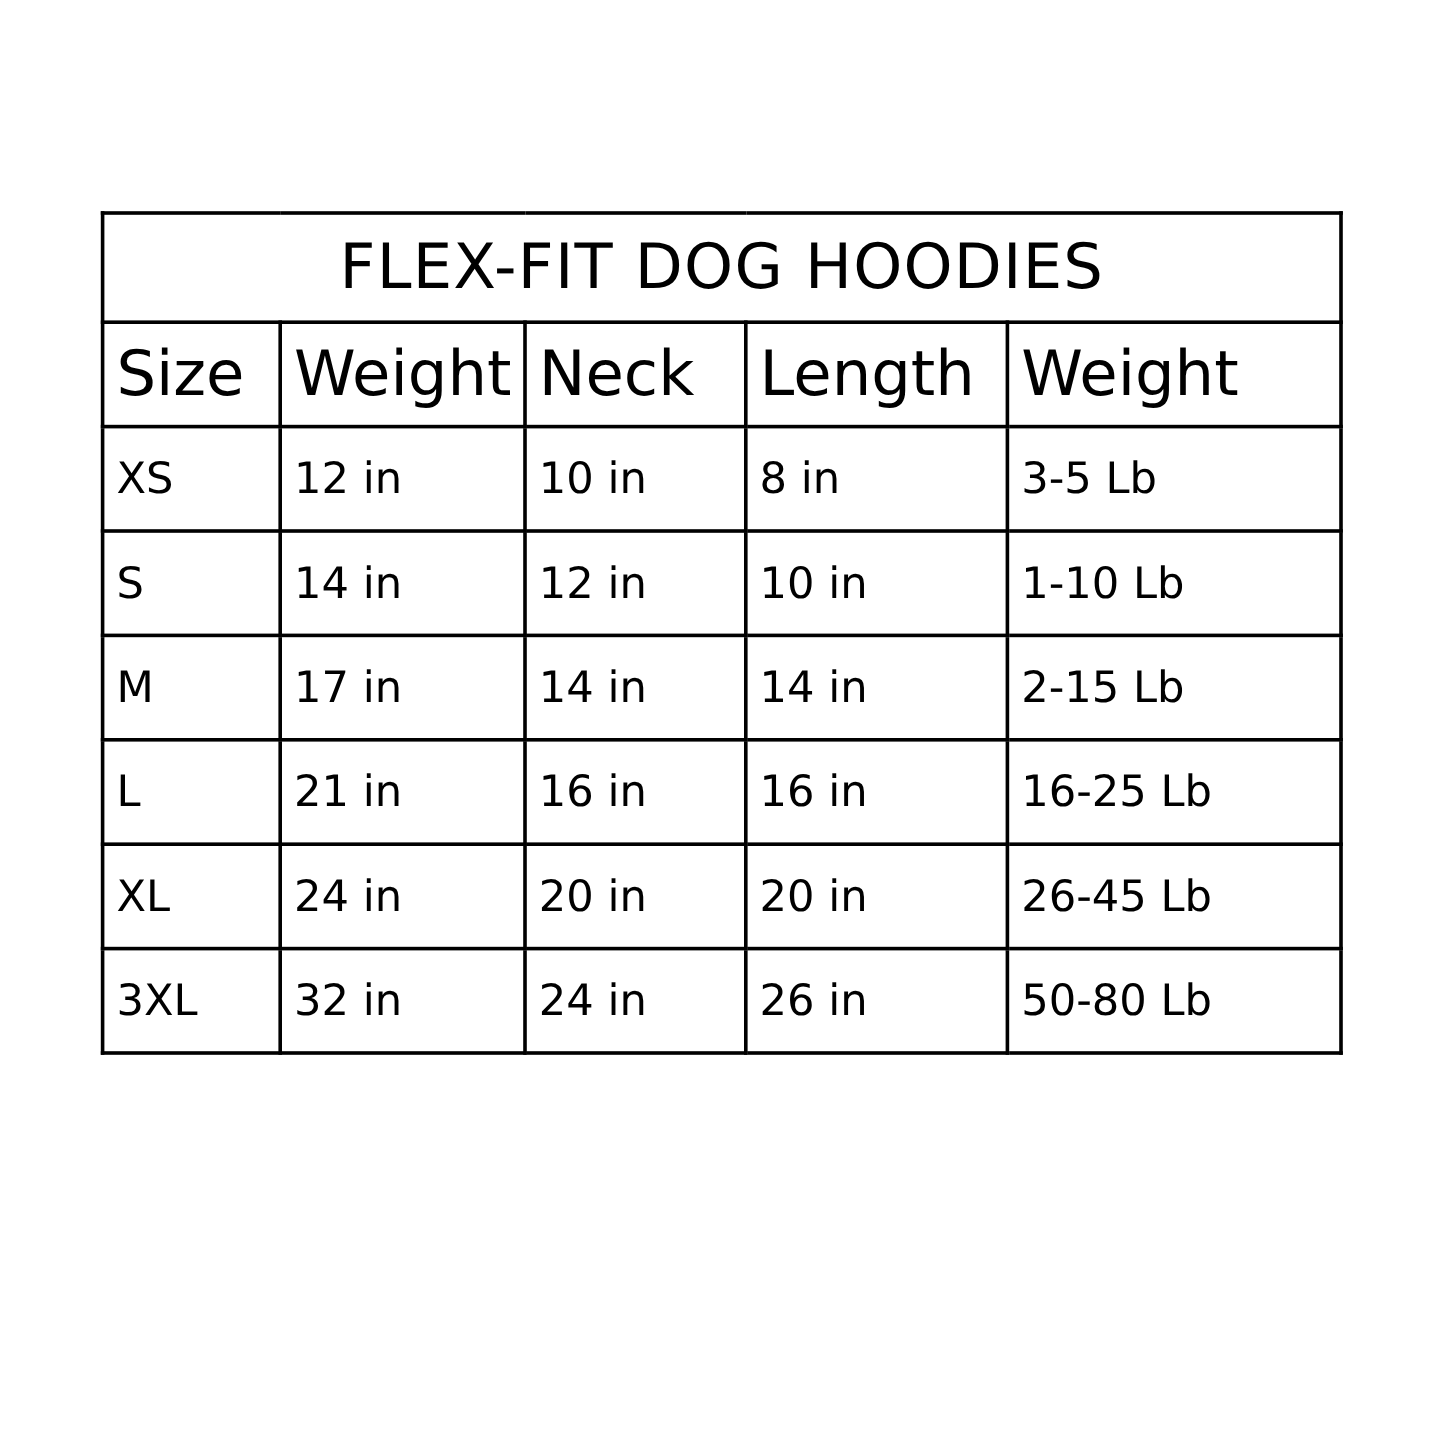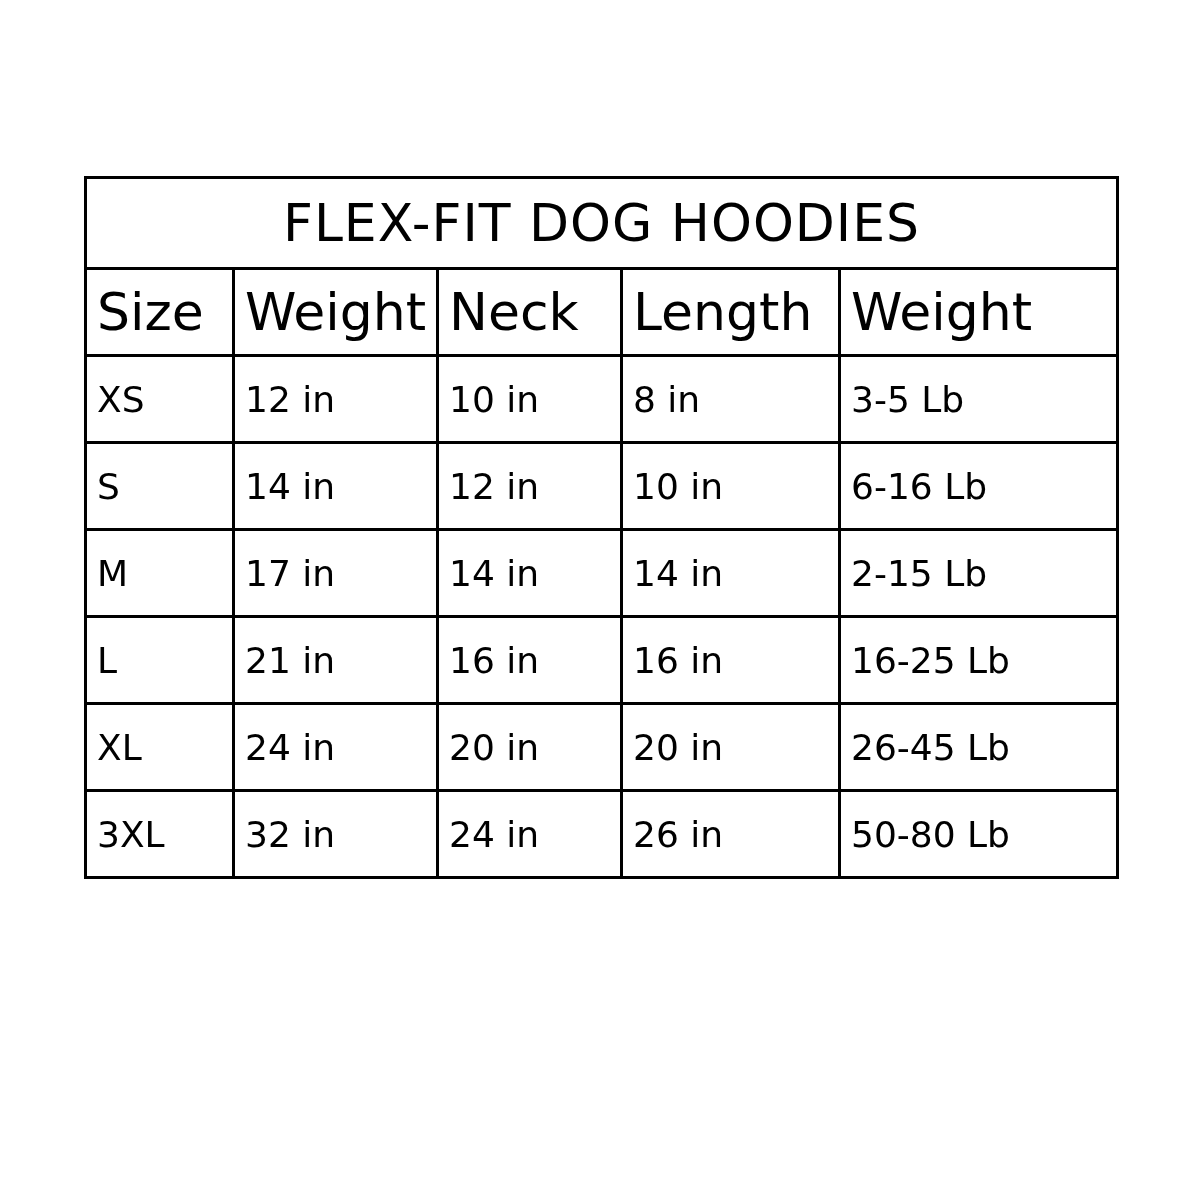--- a/index.html
+++ b/index.html
@@ -89,21 +89,21 @@
         <td>12 in</td>
         <td>10 in</td>
         <td>8 in</td>
         <td>3-5 Lb</td>
       </tr>
       <tr class="data-row">
         <td>S</td>
         <td>14 in</td>
         <td>12 in</td>
         <td>10 in</td>
-        <td>6-16 Lb</td>
+        <td>1-10 Lb</td>
       </tr>
       <tr class="data-row">
         <td>M</td>
         <td>17 in</td>
         <td>14 in</td>
         <td>14 in</td>
         <td>2-15 Lb</td>
       </tr>
       <tr class="data-row">
         <td>L</td>

